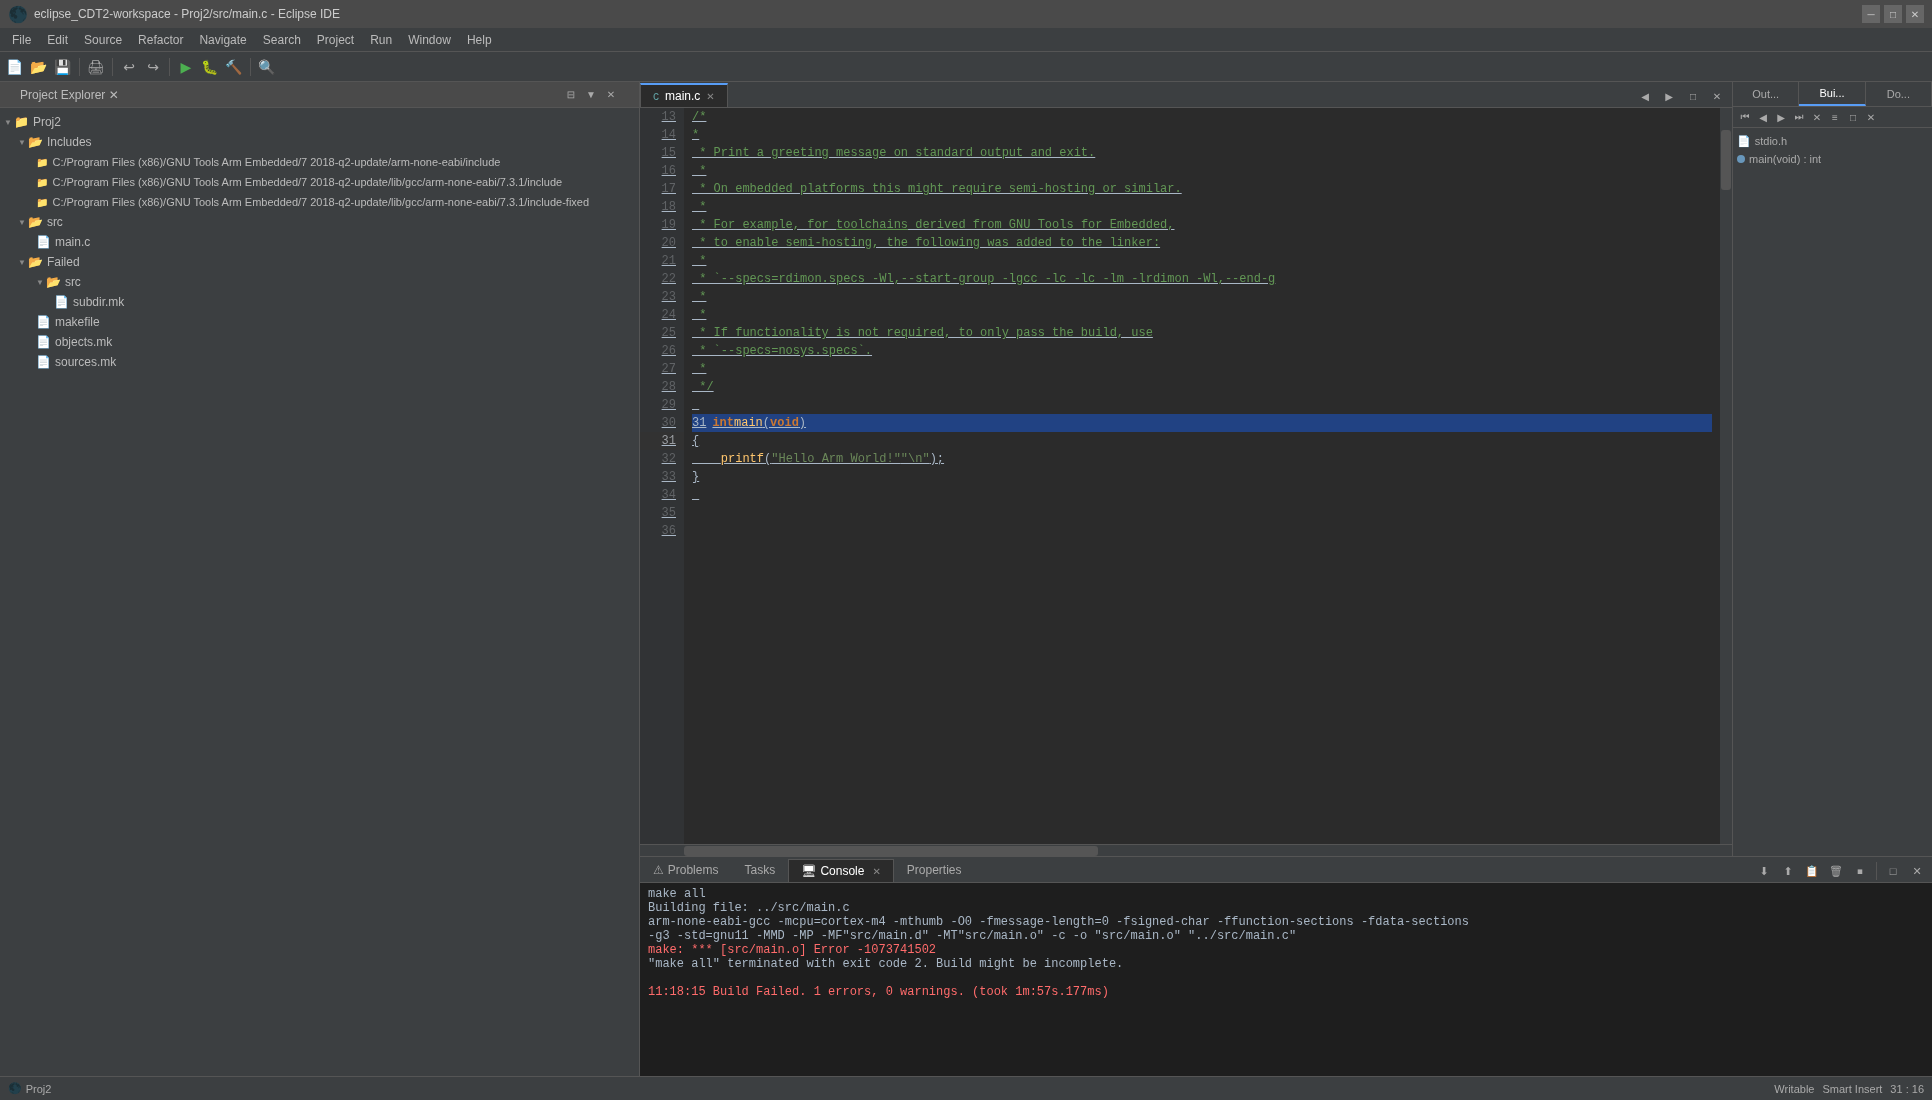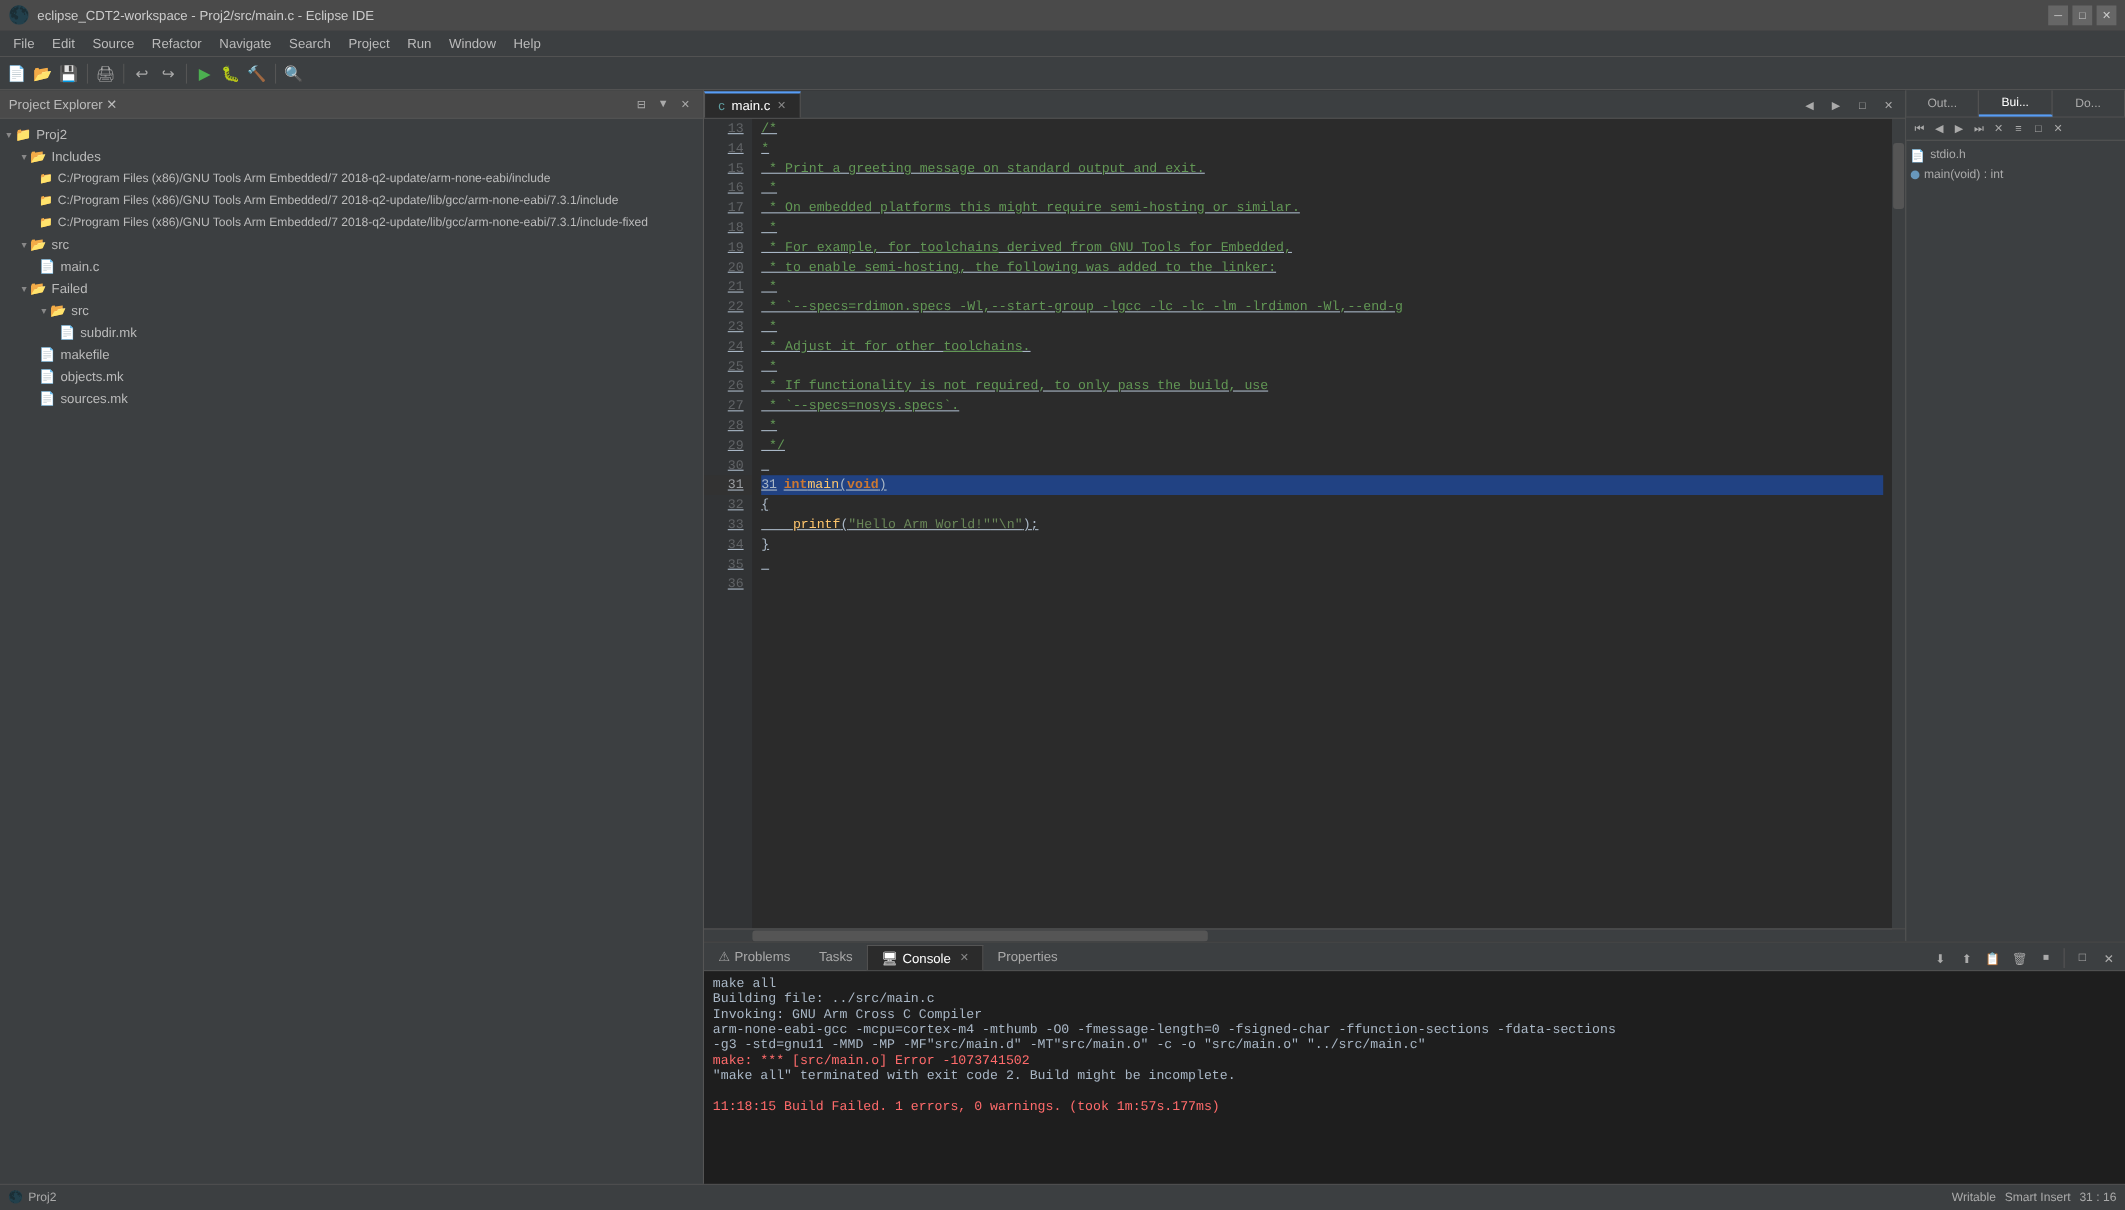--- a/index.html
+++ b/index.html
@@ -17,21 +17,21 @@
     
     #toolbar { background: #3c3f41; height: 30px; display: flex; align-items: center; padding: 0 4px; border-bottom: 1px solid #555; gap: 2px; }
     .tb-btn { width: 22px; height: 22px; background: transparent; border: none; color: #aaa; cursor: pointer; display: flex; align-items: center; justify-content: center; font-size: 14px; }
     .tb-sep { width: 1px; height: 18px; background: #555; margin: 0 3px; }
 
     
     #main-layout { display: flex; height: calc(1100px - 28px - 24px - 30px - 24px); }
 
     
     #project-explorer { width: 640px; min-width: 640px; background: #3c3f41; border-right: 1px solid #555; display: flex; flex-direction: column; }
-    #pe-header { background: #4a4a4a; height: 26px; display: flex; align-items: center; padding: 0 8px; font-size: 12px; color: #bbb; border-bottom: 1px solid #555; }
+    #pe-header { background: #4a4a4a; height: 26px; display: flex; align-items: center; padding: 0 20px; font-size: 12px; color: #bbb; border-bottom: 1px solid #555; }
     #pe-content { flex: 1; overflow-y: auto; padding: 4px 0; }
     .tree-item { display: flex; align-items: center; height: 20px; padding-left: 4px; cursor: pointer; white-space: nowrap; }
     .tree-icon { font-size: 12px; margin-right: 4px; }
     .tree-label { font-size: 12px; color: #bbb; }
     .triangle { font-size: 8px; margin-right: 2px; color: #888; }
 
     
     #editor-area { flex: 1; display: flex; flex-direction: column; background: #2b2b2b; }
     #editor-tabs { background: #3c3f41; height: 26px; display: flex; align-items: flex-end; border-bottom: 1px solid #555; }
     .editor-tab { background: #2b2b2b; border: 1px solid #555; border-bottom: none; padding: 4px 12px; font-size: 12px; color: #bbb; cursor: pointer; display: flex; align-items: center; gap: 6px; }
@@ -278,23 +278,20 @@
             <div class="code-line">
                 <span class="c-comment">&nbsp;*</span>
               </div>
             <div class="code-line">
                 <span class="c-comment">&nbsp;* `--specs=rdimon.specs -Wl,--start-group -lgcc -lc -lc -lm -lrdimon -Wl,--end-g</span>
               </div>
             <div class="code-line">
                 <span class="c-comment">&nbsp;*</span>
               </div>
             <div class="code-line">
-                <span class="c-comment">&nbsp;* Adjust it for other <u>toolchains</u>.</span>
-              </div>
-            <div class="code-line">
                 <span class="c-comment">&nbsp;*</span>
               </div>
             <div class="code-line">
                 <span class="c-comment">&nbsp;* If functionality is not required, to only pass the build, use</span>
               </div>
             <div class="code-line">
                 <span class="c-comment">&nbsp;* `--specs=nosys.specs`.</span>
               </div>
             <div class="code-line">
                 <span class="c-comment">&nbsp;*</span>
@@ -403,21 +400,20 @@
           <button class="tb-btn" style="font-size:11px;">🗑</button>
           <button class="tb-btn" style="font-size:11px;">⏹</button>
           <div class="tb-sep"></div>
           <button class="tb-btn" style="font-size:11px;">□</button>
           <button class="tb-btn" style="font-size:11px;">✕</button>
         </div>
       </div>
       <div id="console-content">
         <div class="console-normal">make all</div>
         <div class="console-normal">Building file: ../src/main.c</div>
-        <div class="console-normal">Invoking: GNU Arm Cross C Compiler</div>
         <div class="console-normal">arm-none-eabi-gcc -mcpu=cortex-m4 -mthumb -O0 -fmessage-length=0 -fsigned-char -ffunction-sections -fdata-sections</div>
         <div class="console-normal">-g3 -std=gnu11 -MMD -MP -MF"src/main.d" -MT"src/main.o" -c -o "src/main.o" "../src/main.c"</div>
         <div class="console-error">make: *** [src/main.o] Error -1073741502</div>
         <div class="console-normal">"make all" terminated with exit code 2. Build might be incomplete.</div>
         <div class="console-normal">&nbsp;</div>
         <div class="console-error">11:18:15 Build Failed. 1 errors, 0 warnings. (took 1m:57s.177ms)</div>
       </div>
     </div>
   </div>
 </div>

